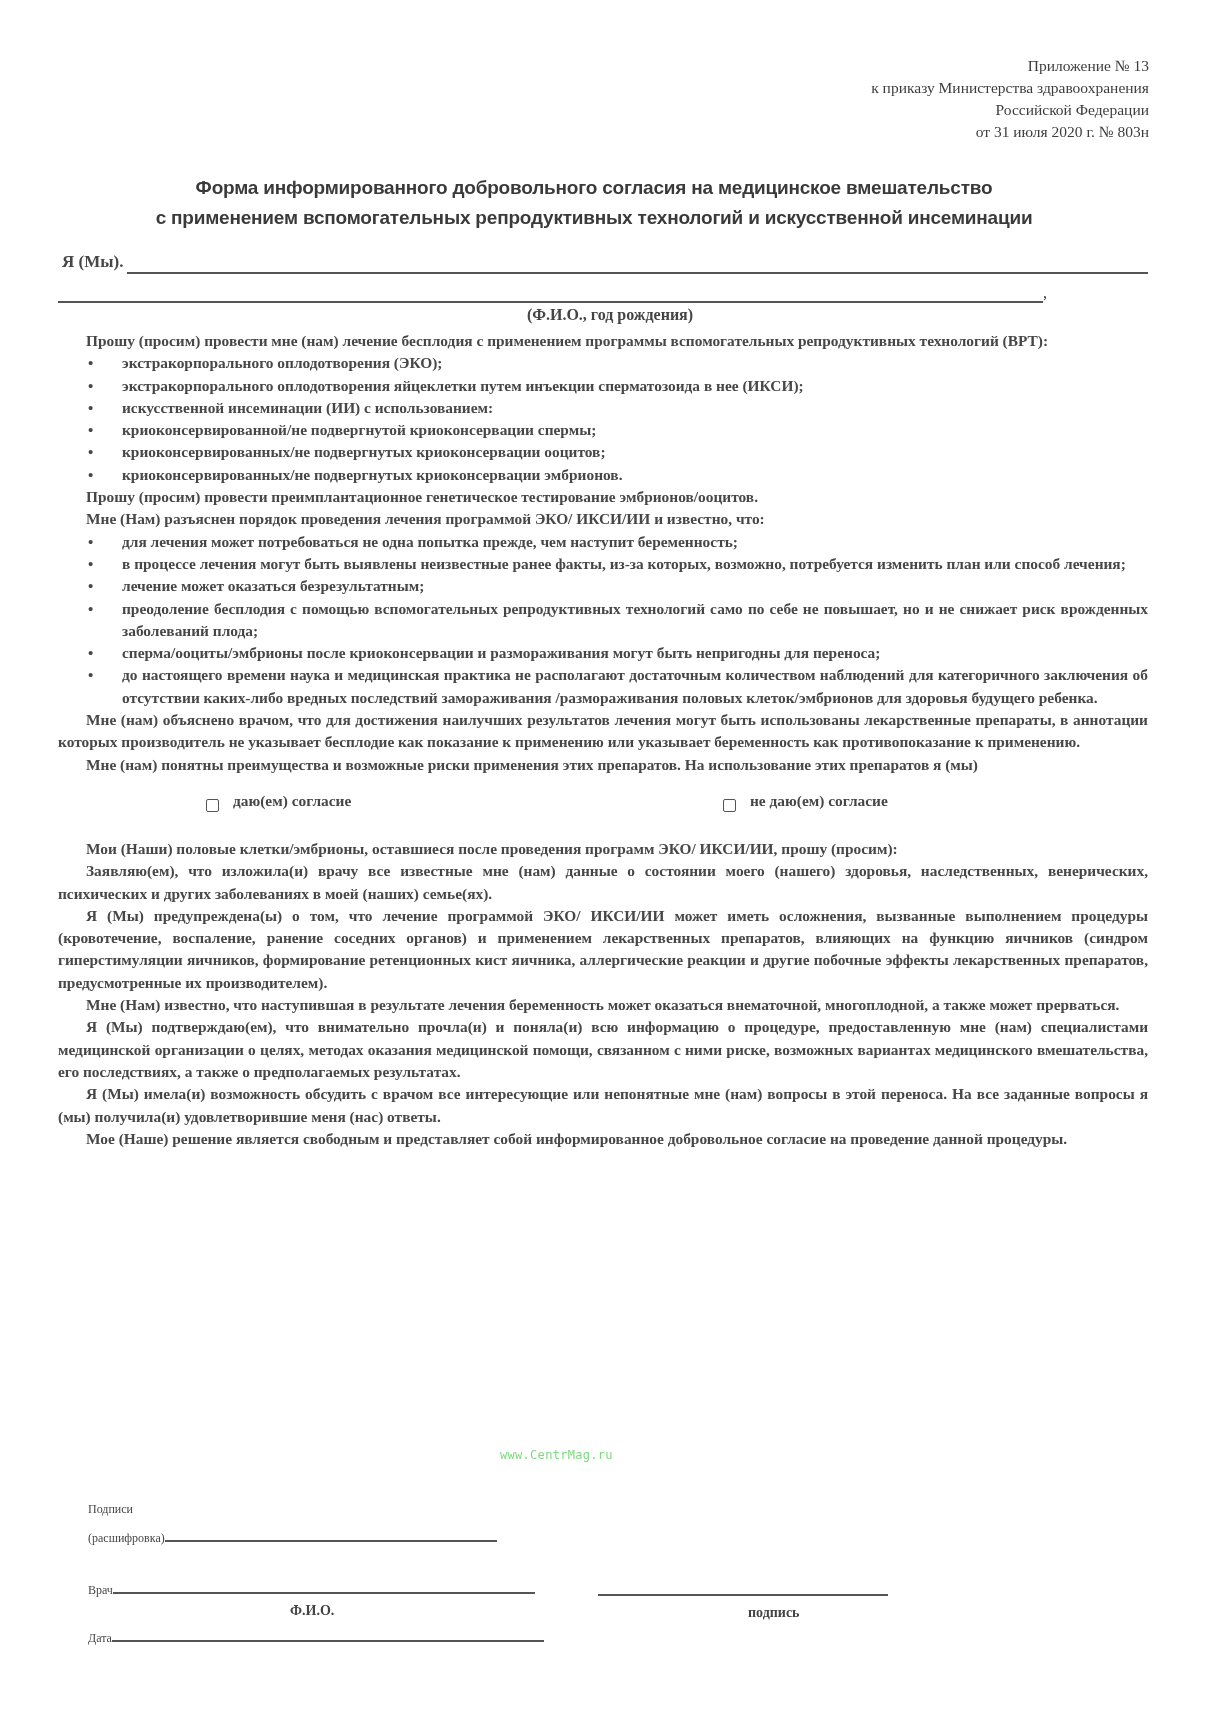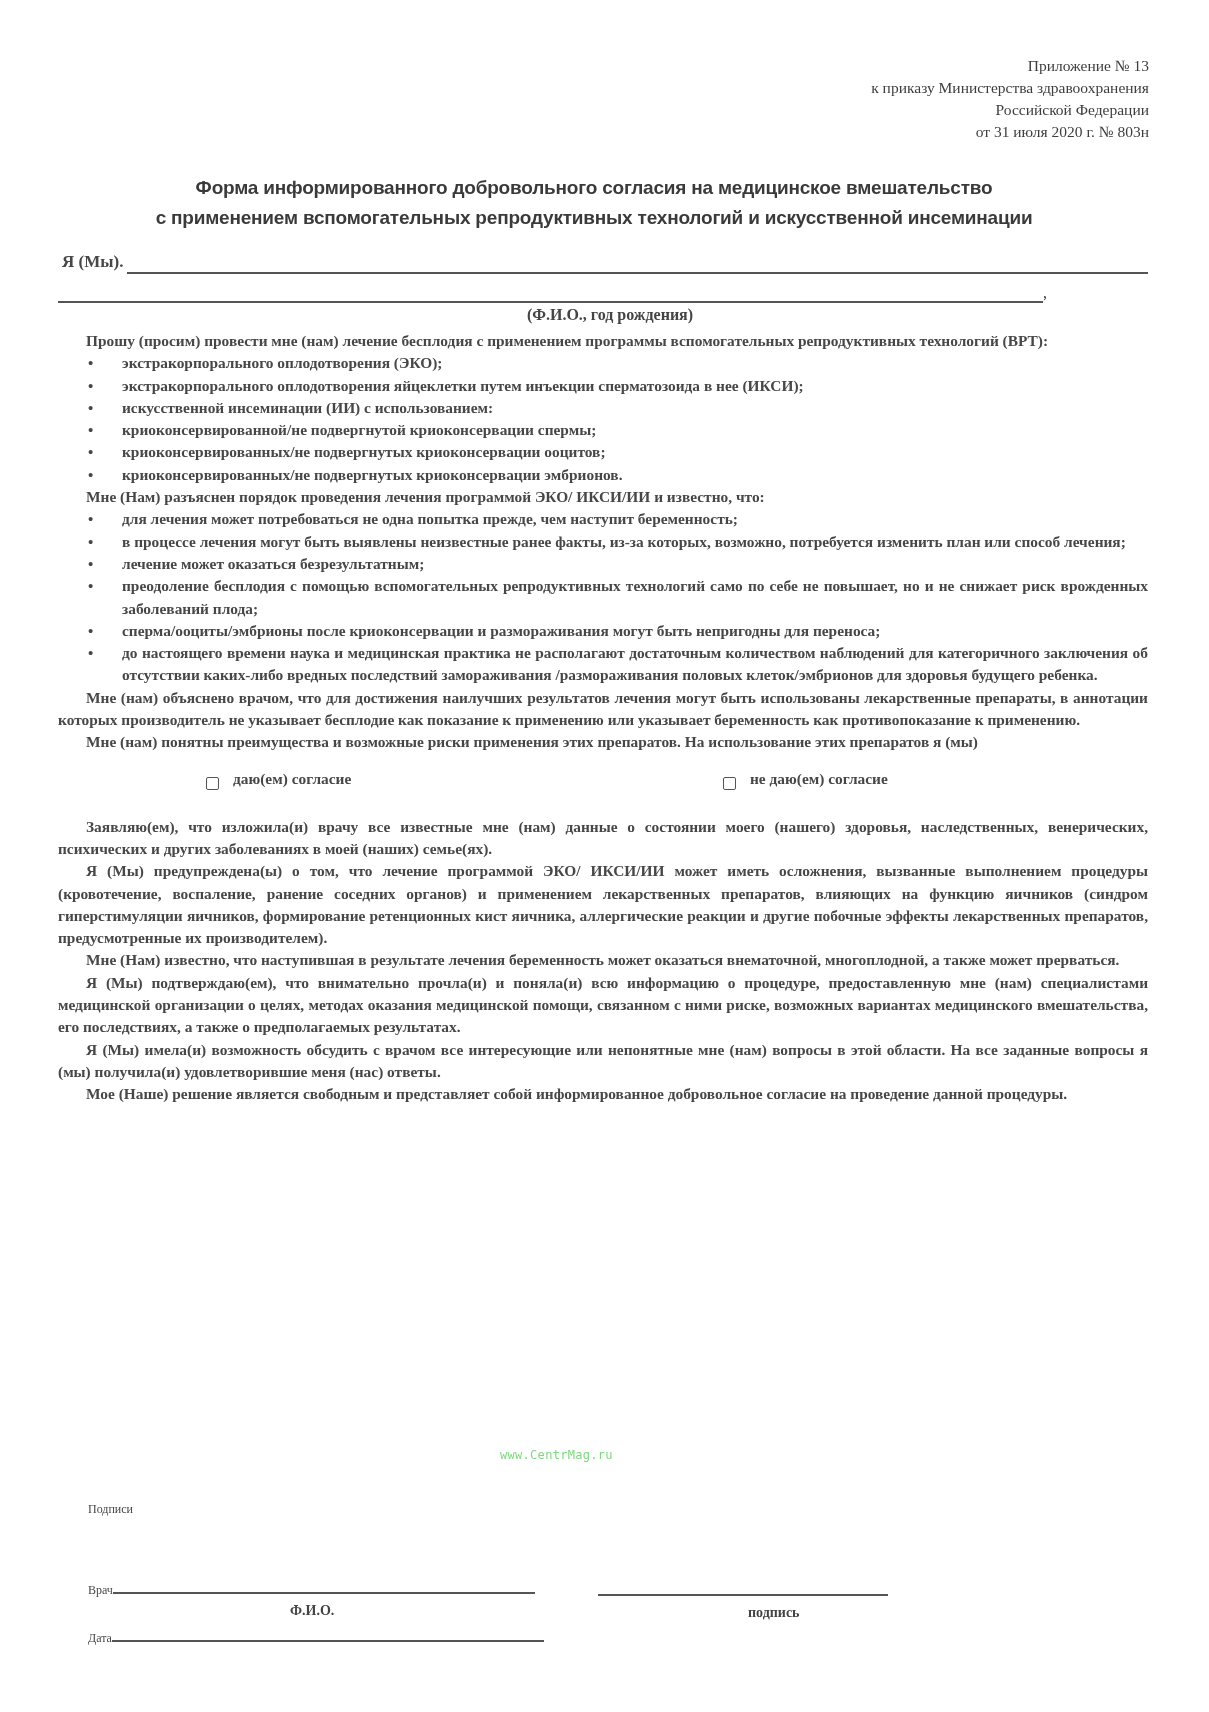--- a/index.html
+++ b/index.html
@@ -89,20 +89,21 @@
   <div class="body">
     <p>Прошу (просим) провести мне (нам) лечение бесплодия с применением программы вспомогательных репродуктивных технологий (ВРТ):</p>
     <ul>
       <li>экстракорпорального оплодотворения (ЭКО);</li>
       <li>экстракорпорального оплодотворения яйцеклетки путем инъекции сперматозоида в нее (ИКСИ);</li>
       <li>искусственной инсеминации (ИИ) с использованием:</li>
       <li>криоконсервированной/не подвергнутой криоконсервации спермы;</li>
       <li>криоконсервированных/не подвергнутых криоконсервации ооцитов;</li>
       <li>криоконсервированных/не подвергнутых криоконсервации эмбрионов.</li>
     </ul>
+    <p>Прошу (просим) провести преимплантационное генетическое тестирование эмбрионов/ооцитов.</p>
     <p>Мне (Нам) разъяснен порядок проведения лечения программой ЭКО/ ИКСИ/ИИ и известно, что:</p>
     <ul>
       <li>для лечения может потребоваться не одна попытка прежде, чем наступит беременность;</li>
       <li>в процессе лечения могут быть выявлены неизвестные ранее факты, из-за которых, возможно, потребуется изменить план или способ лечения;</li>
       <li>лечение может оказаться безрезультатным;</li>
       <li>преодоление бесплодия с помощью вспомогательных репродуктивных технологий само по себе не повышает, но и не снижает риск врожденных заболеваний плода;</li>
       <li>сперма/ооциты/эмбрионы после криоконсервации и размораживания могут быть непригодны для переноса;</li>
       <li>до настоящего времени наука и медицинская практика не располагают достаточным количеством наблюдений для категоричного заключения об отсутствии каких-либо вредных последствий замораживания /размораживания половых клеток/эмбрионов для здоровья будущего ребенка.</li>
     </ul>
     <p>Мне (нам) объяснено врачом, что для достижения наилучших результатов лечения могут быть использованы лекарственные препараты, в аннотации которых производитель не указывает бесплодие как показание к применению или указывает беременность как противопоказание к применению.</p>
@@ -112,31 +113,35 @@
       <div class="choice" style="left:148px;">
         <span class="checkbox"></span>
         <span>даю(ем) согласие</span>
       </div>
       <div class="choice" style="left:665px;">
         <span class="checkbox"></span>
         <span>не даю(ем) согласие</span>
       </div>
     </div>
 
+    <p>Мои (Наши) половые клетки/эмбрионы, оставшиеся после проведения программ ЭКО/ ИКСИ/ИИ, прошу (просим):</p>
     <p>Заявляю(ем), что изложила(и) врачу все известные мне (нам) данные о состоянии моего (нашего) здоровья, наследственных, венерических, психических и других заболеваниях в моей (наших) семье(ях).</p>
     <p>Я (Мы) предупреждена(ы) о том, что лечение программой ЭКО/ ИКСИ/ИИ может иметь осложнения, вызванные выполнением процедуры (кровотечение, воспаление, ранение соседних органов) и применением лекарственных препаратов, влияющих на функцию яичников (синдром гиперстимуляции яичников, формирование ретенционных кист яичника, аллергические реакции и другие побочные эффекты лекарственных препаратов, предусмотренные их производителем).</p>
     <p>Мне (Нам) известно, что наступившая в результате лечения беременность может оказаться внематочной, многоплодной, а также может прерваться.</p>
     <p>Я (Мы) подтверждаю(ем), что внимательно прочла(и) и поняла(и) всю информацию о процедуре, предоставленную мне (нам) специалистами медицинской организации о целях, методах оказания медицинской помощи, связанном с ними риске, возможных вариантах медицинского вмешательства, его последствиях, а также о предполагаемых результатах.</p>
-    <p>Я (Мы) имела(и) возможность обсудить с врачом все интересующие или непонятные мне (нам) вопросы в этой области. На все заданные вопросы я (мы) получила(и) удовлетворившие меня (нас) ответы.</p>
+    <p>Я (Мы) имела(и) возможность обсудить с врачом все интересующие или непонятные мне (нам) вопросы в этой переноса. На все заданные вопросы я (мы) получила(и) удовлетворившие меня (нас) ответы.</p>
     <p>Мое (Наше) решение является свободным и представляет собой информированное добровольное согласие на проведение данной процедуры.</p>
   </div>
 
   <div class="watermark">www.CentrMag.ru</div>
 
   <div class="sign" style="top:1502px;">Подписи</div>
+  <div class="sign" style="top:1526px;">
+    <span>(расшифровка)</span><span class="sign-line" style="width:332px;"></span>
+  </div>
 
   <div class="sign" style="top:1578px;">
     <span>Врач</span><span class="sign-line" style="width:422px;"></span>
   </div>
   <div class="sign-line" style="position:absolute;left:598px;top:1580px;width:290px;"></div>
   <div class="small-caption" style="left:290px;top:1603px;">Ф.И.О.</div>
   <div class="small-caption" style="left:748px;top:1605px;">подпись</div>
 
   <div class="sign" style="top:1626px;">
     <span>Дата</span><span class="sign-line" style="width:432px;"></span>

